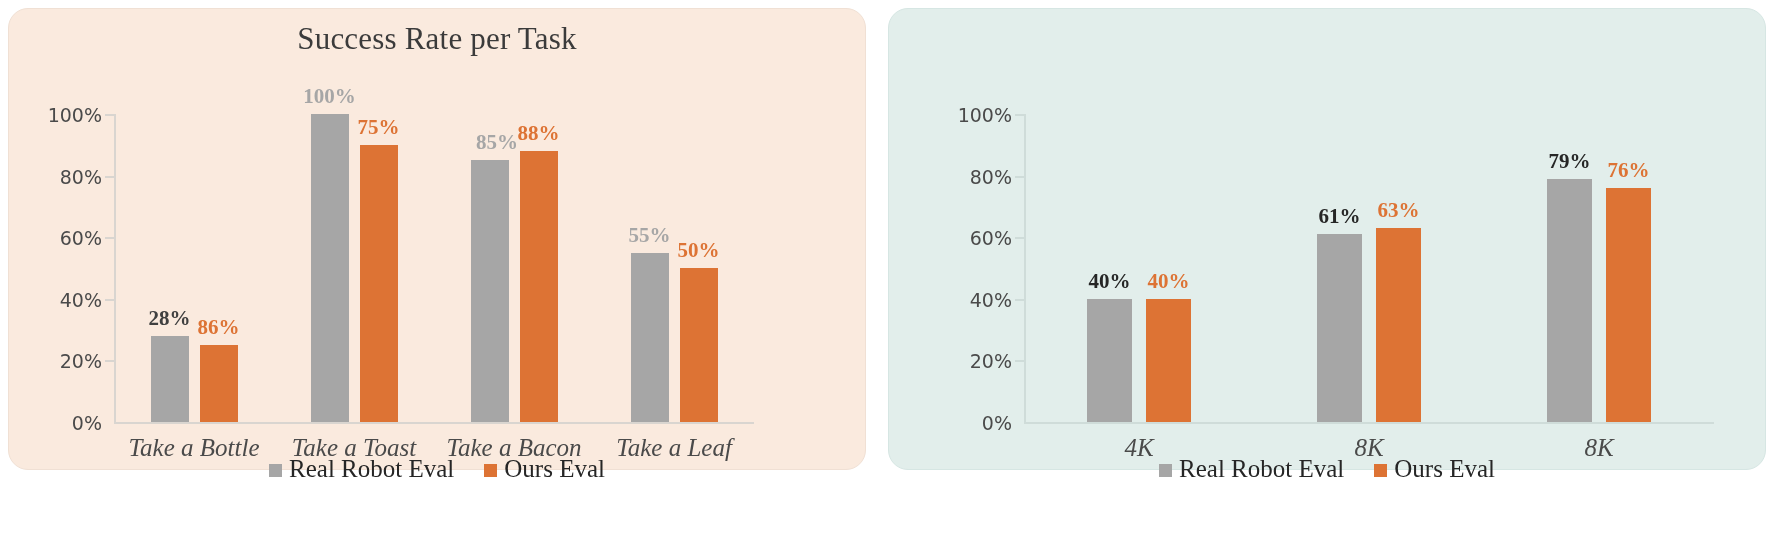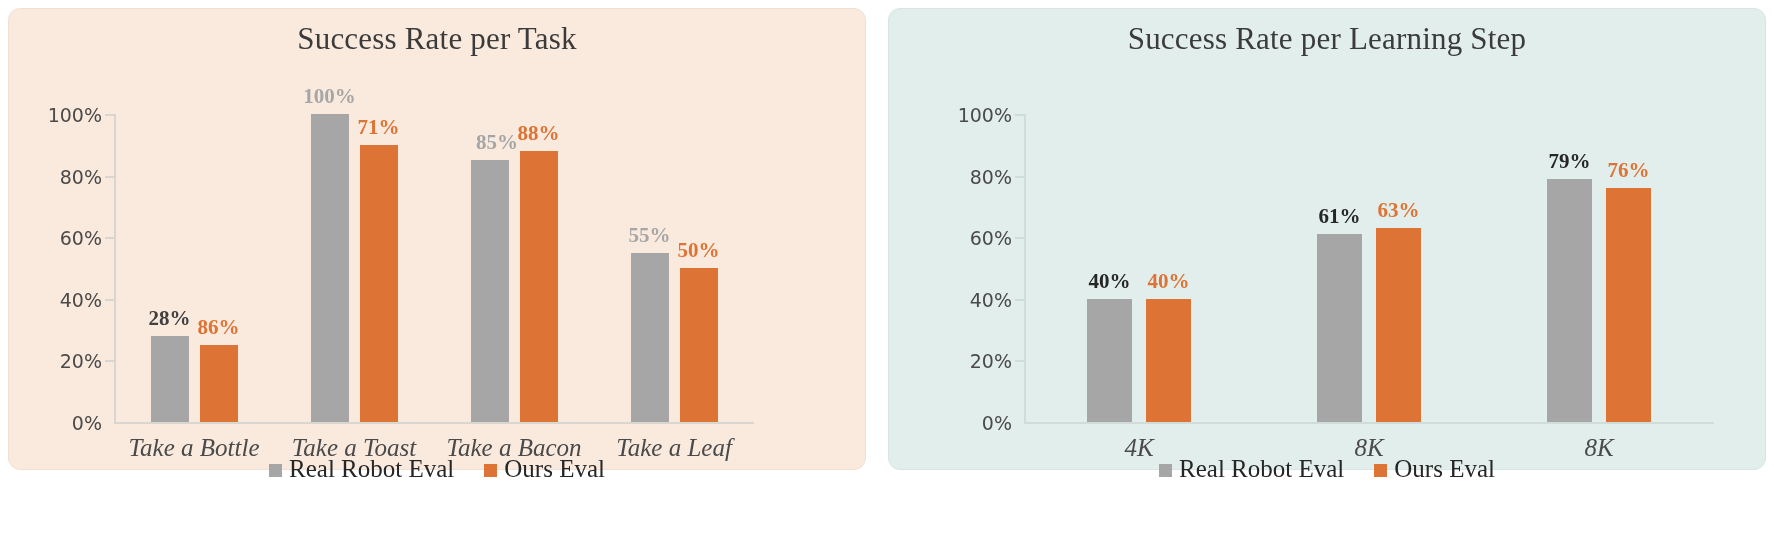--- a/index.html
+++ b/index.html
@@ -6,21 +6,21 @@
   body{
     width:1774px;height:550px;
     background:#ffffff;
     font-family:"Liberation Serif",serif;
     overflow:hidden;
   }
   #root{position:relative;width:1774px;height:550px;}
 
   .panel{
     position:absolute;
-    border-radius:12px;
+    border-radius:20px;
     box-sizing:border-box;
   }
   .panel.left{
     left:8px;top:8px;width:858px;height:462px;
     background:#faeade;
     border:1px solid #f0e0d4;
   }
   .panel.right{
     left:888px;top:8px;width:878px;height:462px;
     background:#e2eeeb;
@@ -155,21 +155,21 @@
         <div class="ytick-label" style="left: 27px; width: 66px; top: 352.4px;">20%</div>
         <div class="ytick-label" style="left: 27px; width: 66px; top: 414px;">0%</div>
         <div class="bar gray" style="left: 141.5px; top: 326.76px; width: 38px; height: 86.24px; background: rgb(166, 166, 166);"></div>
         <div class="dlabel" style="left: 160.5px; top: 296.76px; color: #404040;">28%</div>
         <div class="bar orange" style="left: 190.5px; top: 336px; width: 38px; height: 77px; background: rgb(221, 115, 52);"></div>
         <div class="dlabel" style="left: 209.5px; top: 306px; color: rgb(221, 115, 52);">86%</div>
         <div class="cat-label" style="left: 185px; top: 425px;">Take a Bottle</div>
         <div class="bar gray" style="left: 301.5px; top: 105px; width: 38px; height: 308px; background: rgb(166, 166, 166);"></div>
         <div class="dlabel" style="left: 320.5px; top: 75px; color: rgb(166, 166, 166);">100%</div>
         <div class="bar orange" style="left: 350.5px; top: 135.8px; width: 38px; height: 277.2px; background: rgb(221, 115, 52);"></div>
-        <div class="dlabel" style="left: 369.5px; top: 105.8px; color: rgb(221, 115, 52);">71%</div>
+        <div class="dlabel" style="left: 369.5px; top: 105.8px; color: rgb(221, 115, 52);">75%</div>
         <div class="cat-label" style="left: 345px; top: 425px;">Take a Toast</div>
         <div class="bar gray" style="left: 461.5px; top: 151.2px; width: 38px; height: 261.8px; background: rgb(166, 166, 166);"></div>
         <div class="dlabel" style="left: 488px; top: 121.2px; color: rgb(166, 166, 166);">85%</div>
         <div class="bar orange" style="left: 510.5px; top: 141.96px; width: 38px; height: 271.04px; background: rgb(221, 115, 52);"></div>
         <div class="dlabel" style="left: 529.5px; top: 111.96px; color: rgb(221, 115, 52);">88%</div>
         <div class="cat-label" style="left: 505px; top: 425px;">Take a Bacon</div>
         <div class="bar gray" style="left: 621.5px; top: 243.6px; width: 38px; height: 169.4px; background: rgb(166, 166, 166);"></div>
         <div class="dlabel" style="left: 640.5px; top: 213.6px; color: rgb(166, 166, 166);">55%</div>
         <div class="bar orange" style="left: 670.5px; top: 259px; width: 38px; height: 154px; background: rgb(221, 115, 52);"></div>
         <div class="dlabel" style="left: 689.5px; top: 229px; color: rgb(221, 115, 52);">50%</div>
@@ -181,21 +181,20 @@
           <span class="legend-label">Real Robot Eval</span>
         </div>
         <div class="legend-item">
           <span class="legend-swatch" style="background: rgb(221, 115, 52);"></span>
           <span class="legend-label">Ours Eval</span>
         </div>
       </div>
   </div>
 
   <div class="panel right">
-    <div class="chart-title">Success Rate per Learning Step</div>
     <div class="plot" id="right-plot">
         <div class="axis-line" style="left: 135px; top: 105px; height: 310px;"></div>
         <div class="baseline" style="left: 135px; top: 413px; width: 690px;"></div>
         <div class="tick" style="left: 126px; top: 105px;"></div>
         <div class="ytick-label" style="left: 57px; width: 66px; top: 106px;">100%</div>
         <div class="tick" style="left: 126px; top: 166.6px;"></div>
         <div class="ytick-label" style="left: 57px; width: 66px; top: 167.6px;">80%</div>
         <div class="tick" style="left: 126px; top: 228.2px;"></div>
         <div class="ytick-label" style="left: 57px; width: 66px; top: 229.2px;">60%</div>
         <div class="tick" style="left: 126px; top: 289.8px;"></div>

